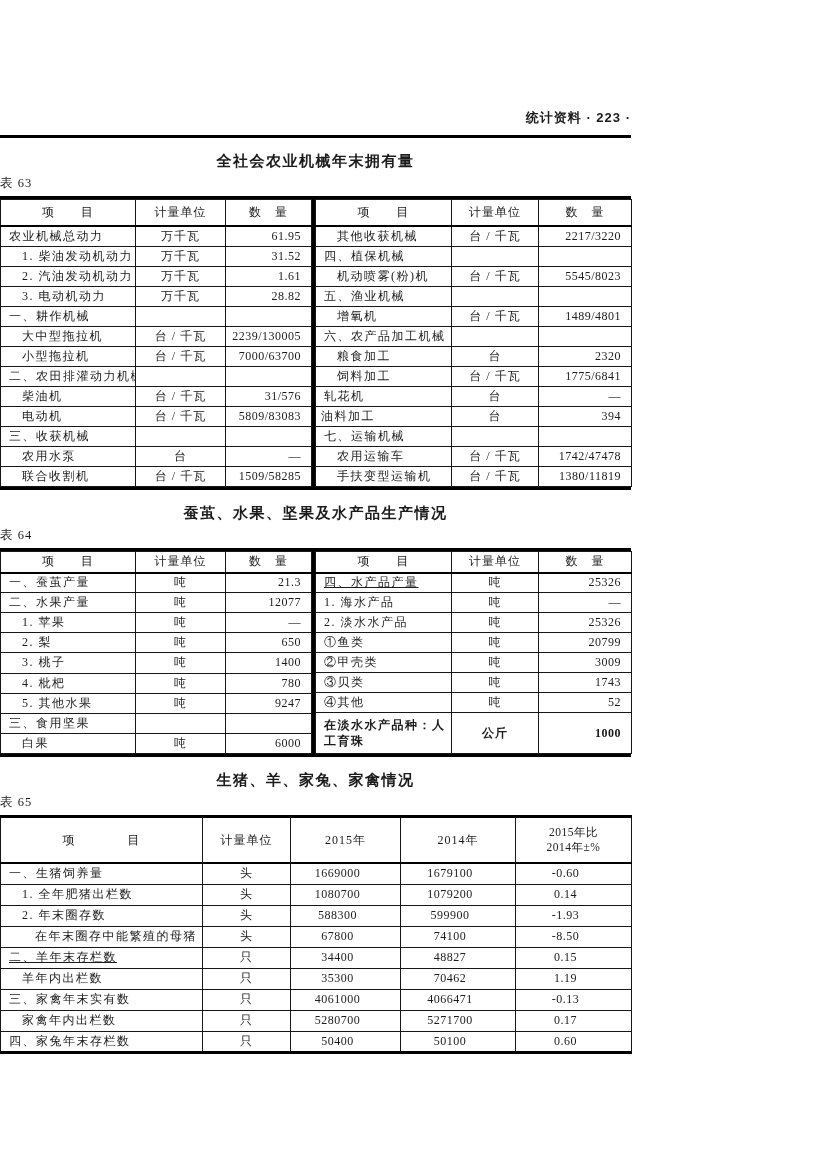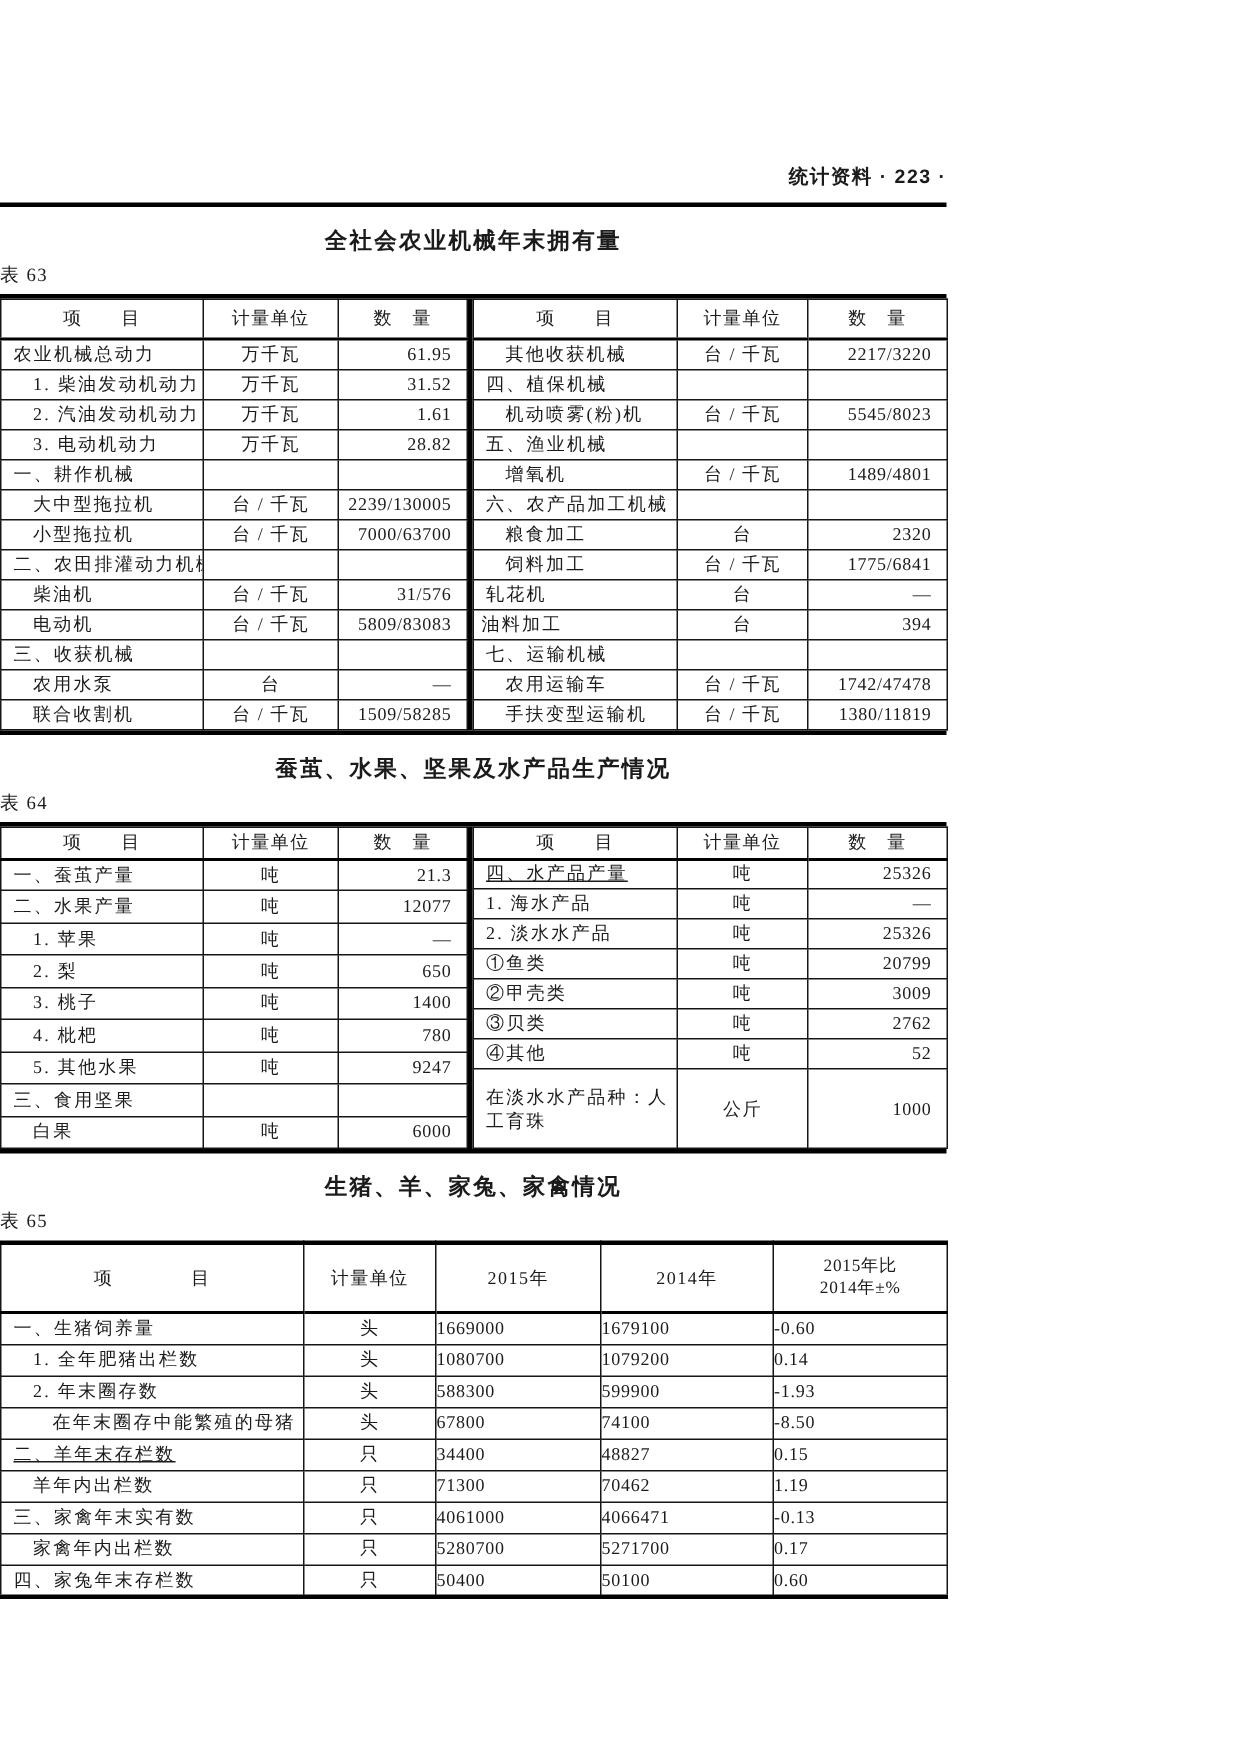--- a/index.html
+++ b/index.html
@@ -20,33 +20,33 @@
   
   .t-dual{display:flex;align-items:stretch;border-top:3px solid #000;border-bottom:3px solid #000;}
   .t-dual table{border-collapse:collapse;table-layout:fixed;font-size:12px;}
   .t-dual .half-l{width:311px;}
   .t-dual .half-r{width:316px;}
   .center-div{width:3px;background:#000;flex:none;}
   .t-dual th,.t-dual td{border:1px solid #161616;padding:0;overflow:hidden;white-space:nowrap;}
   .t-dual th{height:25px;font-weight:normal;text-align:center;letter-spacing:1px;border-bottom:2px solid #000;}
   .t64 .t-dual-th{height:20px;}
   .t-dual tbody tr{height:20px;}
-  .t-dual tbody tr.tall{height:53px;}
+  .t-dual tbody tr.tall{height:41px;font-weight:bold;}
   .t-dual tbody tr.tall td{white-space:normal;line-height:16px;}
   .c-item{text-align:left;letter-spacing:1.5px;}
   .c-unit{text-align:center;letter-spacing:1px;}
   .c-val{text-align:right;padding-right:10px !important;letter-spacing:.5px;}
   
   .t65{border-collapse:collapse;table-layout:fixed;font-size:12px;width:631px;
     border-top:3px solid #000;border-bottom:3px solid #000;}
   .t65 th,.t65 td{border:1px solid #161616;padding:0;overflow:hidden;white-space:nowrap;}
   .t65 thead th{height:44px;font-weight:normal;text-align:center;letter-spacing:1px;border-bottom:2px solid #000;}
   .t65 thead .pct-head{font-size:11.5px;line-height:15px;letter-spacing:.5px;}
   .t65 tbody tr{height:21px;}
-  .t65 .c-num{text-align:left;padding-right:16px !important;letter-spacing:.5px;}
+  .t65 .c-num{text-align:center;padding-right:16px !important;letter-spacing:.5px;}
 </style>
 </head>
 <body>
 
 <div class="page">
   <div class="content">
 
     <div class="page-header">
       <span>统计资料 · 223 ·</span>
     </div>
@@ -367,21 +367,21 @@
 
               <tr>
                 <td class="c-item" style="padding-left: 8px;">②甲壳类</td>
                 <td class="c-unit">吨</td>
                 <td class="c-val">3009</td>
               </tr>
 
               <tr>
                 <td class="c-item" style="padding-left: 8px;">③贝类</td>
                 <td class="c-unit">吨</td>
-                <td class="c-val">2762</td>
+                <td class="c-val">1743</td>
               </tr>
 
               <tr>
                 <td class="c-item" style="padding-left: 8px;">④其他</td>
                 <td class="c-unit">吨</td>
                 <td class="c-val">52</td>
               </tr>
 
               <tr class="tall">
                 <td class="c-item" style="padding-left: 8px;">在淡水水产品种：人工育珠</td>
@@ -455,21 +455,21 @@
               <td class="c-item" style="padding-left: 8px; text-decoration: underline;">二、羊年末存栏数</td>
               <td class="c-unit">只</td>
               <td class="c-num">34400</td>
               <td class="c-num">48827</td>
               <td class="c-num">0.15</td>
             </tr>
 
             <tr>
               <td class="c-item" style="padding-left: 21px;">羊年内出栏数</td>
               <td class="c-unit">只</td>
-              <td class="c-num">71300</td>
+              <td class="c-num">35300</td>
               <td class="c-num">70462</td>
               <td class="c-num">1.19</td>
             </tr>
 
             <tr>
               <td class="c-item" style="padding-left: 8px;">三、家禽年末实有数</td>
               <td class="c-unit">只</td>
               <td class="c-num">4061000</td>
               <td class="c-num">4066471</td>
               <td class="c-num">-0.13</td>

